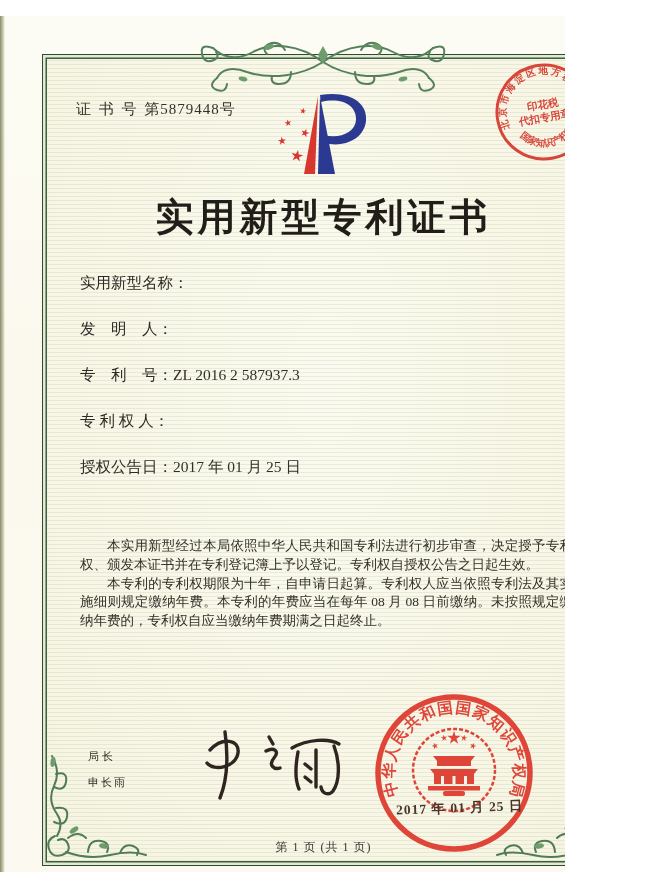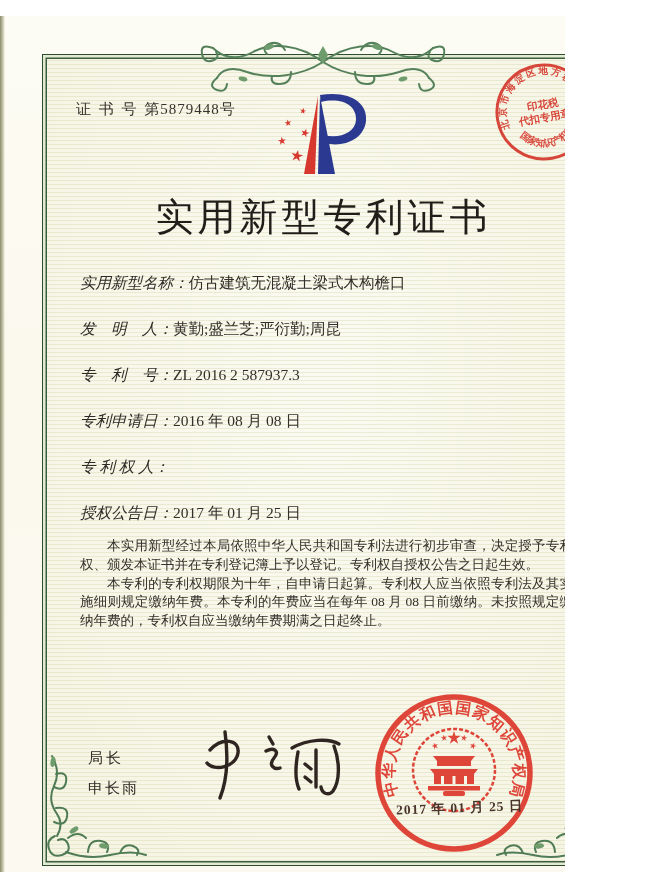--- a/index.html
+++ b/index.html
@@ -43,33 +43,33 @@
 
   .logo { position:absolute; left:262px; top:74px; }
 
   .tax-stamp {
     position:absolute; left:492px; top:44px; width:104px; height:104px;
     transform:rotate(-10deg); opacity:0.92;
   }
 
   .title {
     position:absolute; left:42px; top:176px; width:563px; text-align:center;
-    font-size:38px; font-weight:400; color:#211d19; letter-spacing:4px;
+    font-size:38px; font-weight:700; color:#211d19; letter-spacing:4px;
     white-space:nowrap;
   }
 
   .fields { position:absolute; left:80px; top:257px; width:500px; }
   .field-row { display:flex; line-height:19px; margin-bottom:27px; font-size:15.5px; color:#2e2a25; white-space:nowrap; }
-  .field-row .label { flex:0 0 auto;font-style:italic; }
+  .field-row .label { flex:0 0 auto; }
   .field-row .value { flex:0 0 auto; color:#332e28; }
 
   .body-text { position:absolute; left:80px; top:521px; width:493px; font-size:13.5px; line-height:18.8px; color:#35302a; text-align:justify; }
   .body-text p { text-indent:2em; margin:0; }
 
-  .director { position:absolute; left:88px; top:733px; font-size:15px; color:#2f2a24; letter-spacing:3px; }
+  .director { position:absolute; left:88px; top:733px; font-size:11px; color:#2f2a24; letter-spacing:3px; }
   .director .name { display:block; margin-top:11px; letter-spacing:2px;text-align:center; }
 
   .signature { position:absolute; left:192px; top:708px; }
 
   .seal { position:absolute; left:371px; top:674px; width:166px; height:166px; opacity:0.93; }
   .seal-date {
     position:absolute; left:396px; top:783px; width:140px;
     font-size:13.5px; font-weight:700; color:#4a352c; letter-spacing:1px;
     transform:rotate(-2deg); white-space:nowrap;
   }
@@ -185,33 +185,27 @@
     <text font-size="9.5" fill="#d5382c" font-weight="700">
       <textPath href="#tax-arc-bottom" startOffset="2" textLength="64">国家知识产权局</textPath>
     </text>
   </svg>
 
   <div class="title">实用新型专利证书</div>
 
   <div class="fields">
     <div class="field-row">
       <span class="label">实用新型名称：</span>
-      <span class="value">仿古建筑无混凝土梁式木构檐口</span>
     </div>
     <div class="field-row">
       <span class="label">发　明　人：</span>
-      <span class="value">黄勤;盛兰芝;严衍勤;周昆</span>
     </div>
     <div class="field-row">
       <span class="label">专　利　号：</span>
       <span class="value">ZL 2016 2 587937.3</span>
-    </div>
-    <div class="field-row">
-      <span class="label">专利申请日：</span>
-      <span class="value">2016 年 08 月 08 日</span>
     </div>
     <div class="field-row">
       <span class="label">专 利 权 人：</span>
     </div>
     <div class="field-row">
       <span class="label">授权公告日：</span>
       <span class="value">2017 年 01 月 25 日</span>
     </div>
   </div>
 
@@ -262,13 +256,14 @@
       <rect x="63" y="84" width="40" height="10"></rect>
       <rect x="57" y="96" width="52" height="4.5"></rect>
       <rect x="72" y="101" width="22" height="5" rx="2"></rect>
       <rect x="70" y="86" width="3" height="8" fill="#f7f5e6"></rect>
       <rect x="81.5" y="86" width="3" height="8" fill="#f7f5e6"></rect>
       <rect x="93" y="86" width="3" height="8" fill="#f7f5e6"></rect>
     </g>
   </svg>
   <div class="seal-date">2017 年 01 月 25 日</div>
 
+  <div class="footer">第 1 页 (共 1 页)</div>
 </div>
 
 </body></html>

